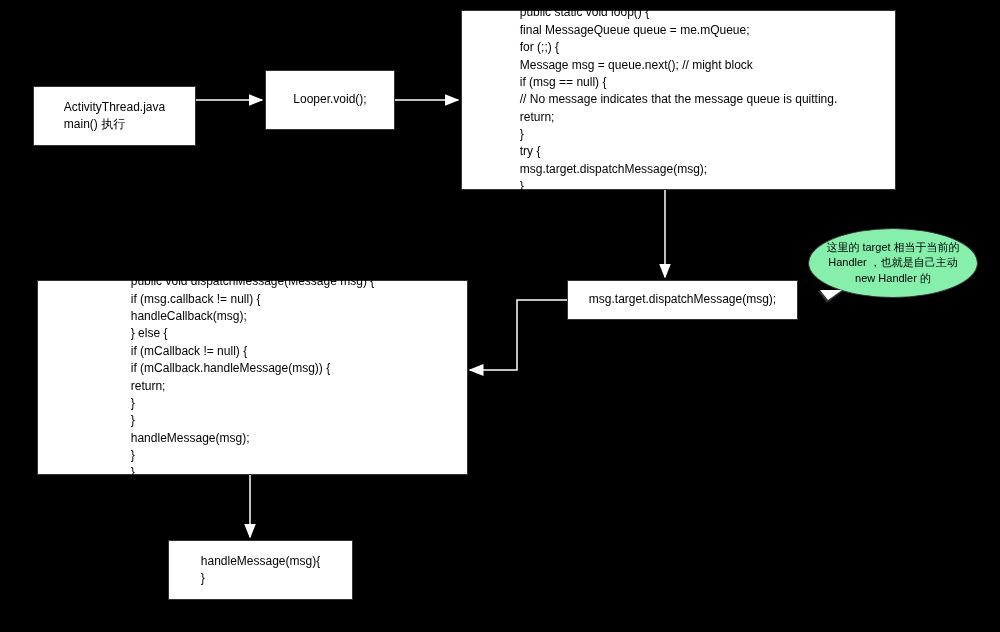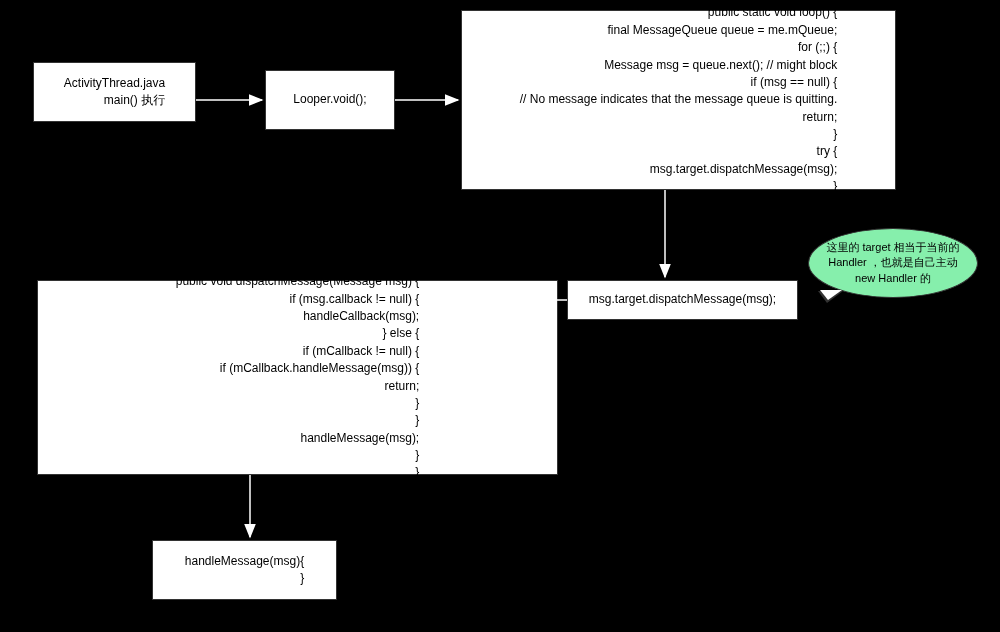--- a/index.html
+++ b/index.html
@@ -11,21 +11,21 @@
     font-family: Arial, "Microsoft YaHei", sans-serif;
     overflow: hidden;
   }
   .box {
     position: absolute;
     background: #fff;
     border: 1px solid #333;
     display: flex;
     align-items: center;
     justify-content: center;
-    text-align: right;
+    text-align: left;
     font-size: 12px;
     line-height: 1.45;
     white-space: pre-line;
     padding: 6px 10px;
   }
   .callout {
     position: absolute;
     background: #86efac;
     border: 1px solid #333;
     border-radius: 50%;
@@ -54,53 +54,53 @@
   svg.arrows {
     position: absolute;
     left: 0; top: 0;
     width: 1000px; height: 632px;
     pointer-events: none;
   }
 </style>
 </head>
 <body>
 
-<div class="box" style="left:33px; top:62px; width:163px; height:60px;">ActivityThread.java
+<div class="box" style="left:33px; top:86px; width:163px; height:60px;">ActivityThread.java
 main() 执行</div>
 
 <div class="box" style="left:265px; top:70px; width:130px; height:60px;">Looper.void();</div>
 
 <div class="box" style="left:461px; top:10px; width:435px; height:180px;">public static void loop() {
 final MessageQueue queue = me.mQueue;
 for (;;) {
 Message msg = queue.next(); // might block
 if (msg == null) {
 // No message indicates that the message queue is quitting.
 return;
 }
 try {
 msg.target.dispatchMessage(msg);
 }</div>
 
 <div class="box" style="left:567px; top:280px; width:231px; height:40px;">msg.target.dispatchMessage(msg);</div>
 
-<div class="box" style="left:37px; top:280px; width:521px; height:195px;">public void dispatchMessage(Message msg) {
+<div class="box" style="left:37px; top:280px; width:431px; height:195px;">public void dispatchMessage(Message msg) {
 if (msg.callback != null) {
 handleCallback(msg);
 } else {
 if (mCallback != null) {
 if (mCallback.handleMessage(msg)) {
 return;
 }
 }
 handleMessage(msg);
 }
 }</div>
 
-<div class="box" style="left:152px; top:540px; width:185px; height:60px;">handleMessage(msg){
+<div class="box" style="left:168px; top:540px; width:185px; height:60px;">handleMessage(msg){
 }</div>
 
 <div class="callout" style="left:808px; top:228px; width:170px; height:70px;">这里的 target 相当于当前的 Handler ，也就是自己主动 new Handler 的</div>
 <div class="callout-tail-border" style="left:818px; top:291px;"></div>
 <div class="callout-tail" style="left:820px; top:290px;"></div>
 
 <svg class="arrows">
   <defs>
     <marker id="arrowhead" markerWidth="10" markerHeight="8" refX="9" refY="4" orient="auto">
       <polygon points="0 0, 10 4, 0 8" fill="#fff"></polygon>

